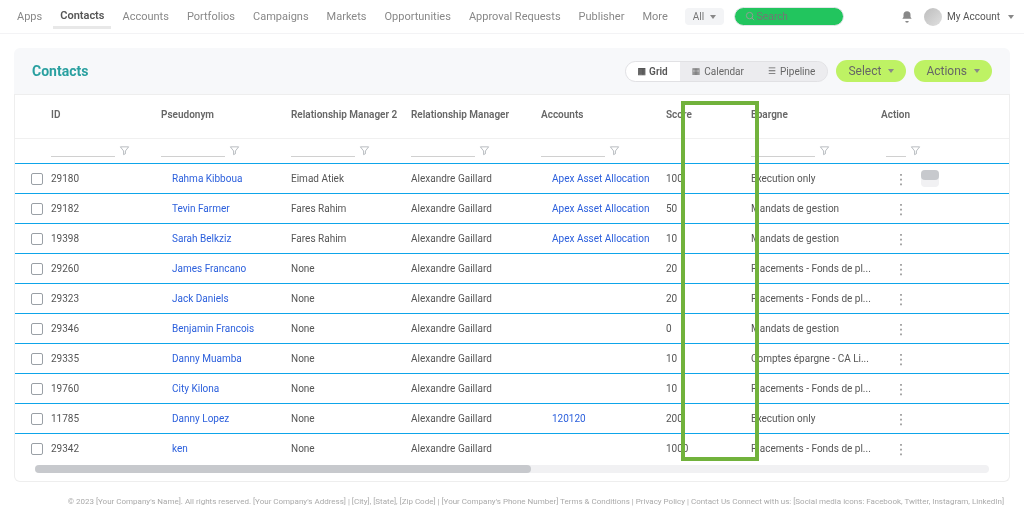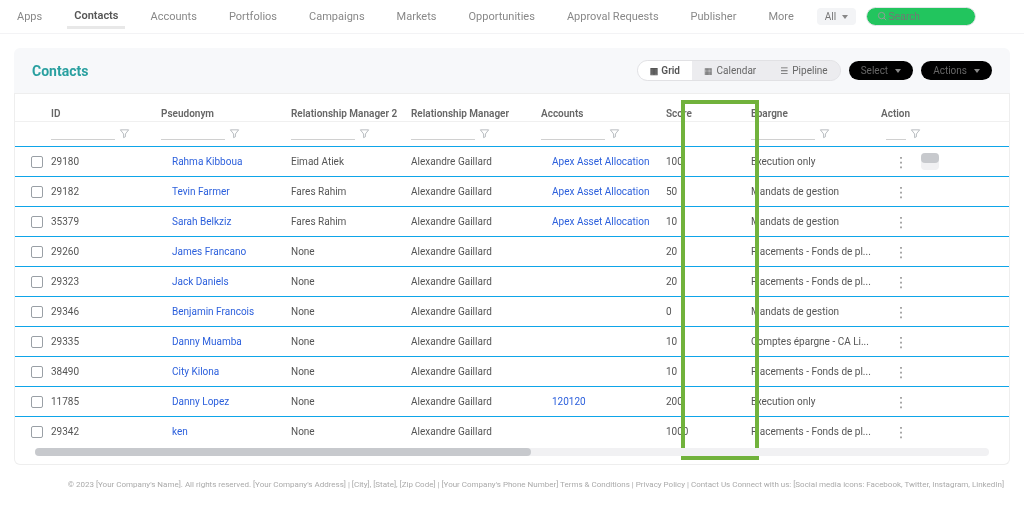--- a/index.html
+++ b/index.html
@@ -28,21 +28,21 @@
     font-weight: 400;
     font-size: 18px;
     color: #333;
     margin-right: 10px;
     letter-spacing: -0.3px;
   }
   .logo svg { width: 20px; height: 20px; }
   .nav-links {
     display: flex;
     align-items: center;
-    gap: 18px;
+    gap: 4px;
     font-size: 11px;
     color: #777;
   }
   .nav-links .nav-item {
     padding: 4px 7px;
     cursor: pointer;
     color: #888;
   }
   .nav-links .nav-item.active {
     color: #555;
@@ -51,21 +51,21 @@
   }
   .nav-filter {
     background: #f3f4f6;
     border-radius: 4px;
     padding: 3px 8px;
     font-size: 10px;
     color: #777;
     display: flex;
     align-items: center;
     gap: 3px;
-    margin-left: 10px;
+    margin-left: 4px;
   }
   .search-wrap {
     display: flex;
     align-items: center;
     background: #22c55e;
     border: 1px solid #e5e5ea;
     border-radius: 14px;
     padding: 3px 10px;
     width: 110px;
     margin-left: 4px;
@@ -132,24 +132,24 @@
     font-size: 10px;
     display: flex;
     align-items: center;
     gap: 4px;
     color: #666;
     cursor: pointer;
     background: #ececef;
   }
   .seg .seg-btn.active { background: #fff; color: #555; font-weight: 600; }
   .pill-btn {
-    background: #000000;
+    background: #bef264;
     border-radius: 14px;
     padding: 4px 12px;
-    font-size: 10px;
+    font-size: 12px;
     color: #666;
     display: flex;
     align-items: center;
     gap: 4px;
     cursor: pointer;
   }
 
   
   .table-wrap {
     border: 1px solid #eee;
@@ -167,21 +167,21 @@
     grid-template-columns: 20px 110px 130px 120px 130px 125px 85px 130px 40px 18px;
     align-items: center;
     padding: 6px 16px;
   }
   .hdr {
     font-size: 10px;
     color: #666;
     font-weight: 600;
     border-bottom: 1px solid #f0f0f0;
     padding-top: 14px;
-    padding-bottom: 2px;
+    padding-bottom: 18px;
   }
   .filter-row {
     padding-top: 4px;
     padding-bottom: 6px;
   }
   .filter-cell {
     display: flex;
     align-items: center;
     gap: 4px;
     justify-content: flex-start;
@@ -296,20 +296,30 @@
   </div>
 
   <div class="search-wrap">
     <svg width="11" height="11" viewBox="0 0 24 24" fill="none" stroke="#999" stroke-width="2">
       <circle cx="10" cy="10" r="7"></circle>
         <line x1="20" y1="20" x2="15" y2="15"></line>
     </svg>
     <input type="text" placeholder="Search" style="">
   </div>
 
+  <div class="topbar-right">
+    <svg width="14" height="14" viewBox="0 0 24 24" fill="#888" class="bell-icon">
+      <path d="M12 2a6 6 0 0 0-6 6v4l-2 3h16l-2-3V8a6 6 0 0 0-6-6zm0 20a3 3 0 0 0 3-3H9a3 3 0 0 0 3 3z"></path>
+    </svg>
+    <div class="account caret-down">
+      <div class="avatar"></div>
+      <span>My Account</span>
+    </div>
+
+  </div>
 </div>
 
 <div class="page">
 
   <div class="page-head">
     <div class="page-title">Contacts</div>
     <div class="view-btns">
       <div class="seg">
         <div class="seg-btn active">
           <span style="letter-spacing:-1px;font-size:9px;">▦</span>
@@ -428,21 +438,21 @@
             <div class="link">Apex Asset Allocation</div>
             <div>50</div>
             <div>Mandats de gestion</div>
             <div class="dots-v">⋮</div>
             <div></div>
           </div>
           <div class="row data-row">
             <div>
               <div class="chk"></div>
             </div>
-            <div>35379</div>
+            <div>19398</div>
             <div class="link">Sarah Belkziz</div>
             <div>Fares Rahim</div>
             <div>Alexandre Gaillard</div>
             <div class="link">Apex Asset Allocation</div>
             <div>10</div>
             <div>Mandats de gestion</div>
             <div class="dots-v">⋮</div>
             <div></div>
           </div>
           <div class="row data-row">
@@ -498,21 +508,21 @@
             <div class=""></div>
             <div>10</div>
             <div>Comptes épargne - CA Li...</div>
             <div class="dots-v">⋮</div>
             <div></div>
           </div>
           <div class="row data-row">
             <div>
               <div class="chk"></div>
             </div>
-            <div>38490</div>
+            <div>19760</div>
             <div class="link">City Kilona</div>
             <div>None</div>
             <div>Alexandre Gaillard</div>
             <div class=""></div>
             <div>10</div>
             <div>Placements - Fonds de pl...</div>
             <div class="dots-v">⋮</div>
             <div></div>
           </div>
           <div class="row data-row">

